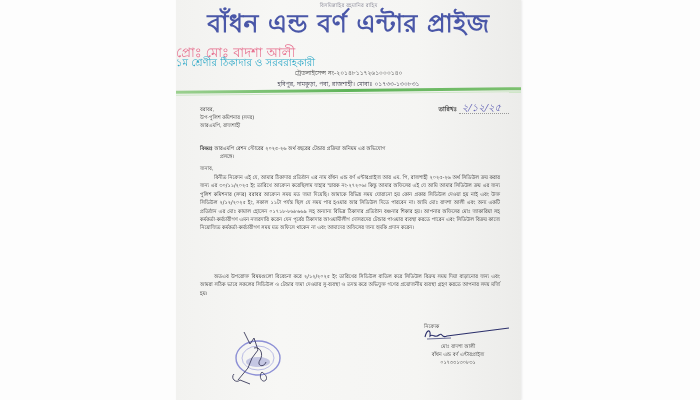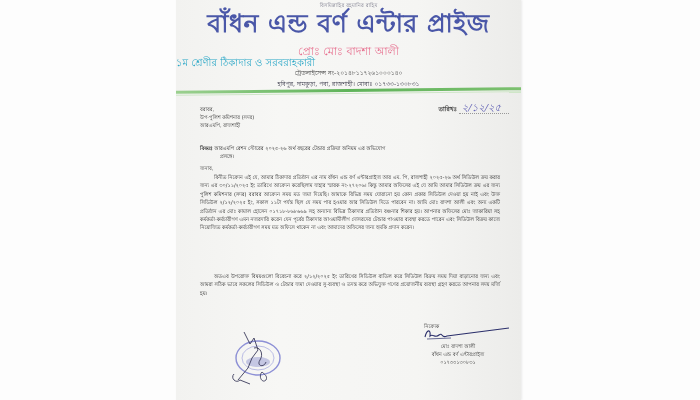--- a/index.html
+++ b/index.html
@@ -18,22 +18,22 @@
   .lh-tag {
     position: absolute; top: 2px; left: 0; width: 100%; text-align: center;
     font-size: 5px; color: #7a7a8a; letter-spacing: 0.2px;
   }
   .lh-title {
     position: absolute; top: 8px; left: 0; width: 100%; text-align: center;
     font-size: 25px; color: #4a57a8; font-weight: bold; letter-spacing: 0.5px;
     line-height: 32px;
   }
   .lh-prop {
-    position: absolute; top: 43px; left: 0; width: 100%; text-align: center;
-    font-size: 11px; color: #e7708f;
+    position: absolute; top: 43px; left: 0; width: 100%; text-align: left;
+    font-size: 13px; color: #e7708f;
   }
   .lh-class {
     position: absolute; top: 55px; left: 0; width: 100%; text-align: left;
     font-size: 10px; color: #2aa7c7;
   }
   .lh-license {
     position: absolute; top: 68px; left: 0; width: 100%; text-align: center;
     font-size: 6px; color: #444;
   }
   .lh-address {

